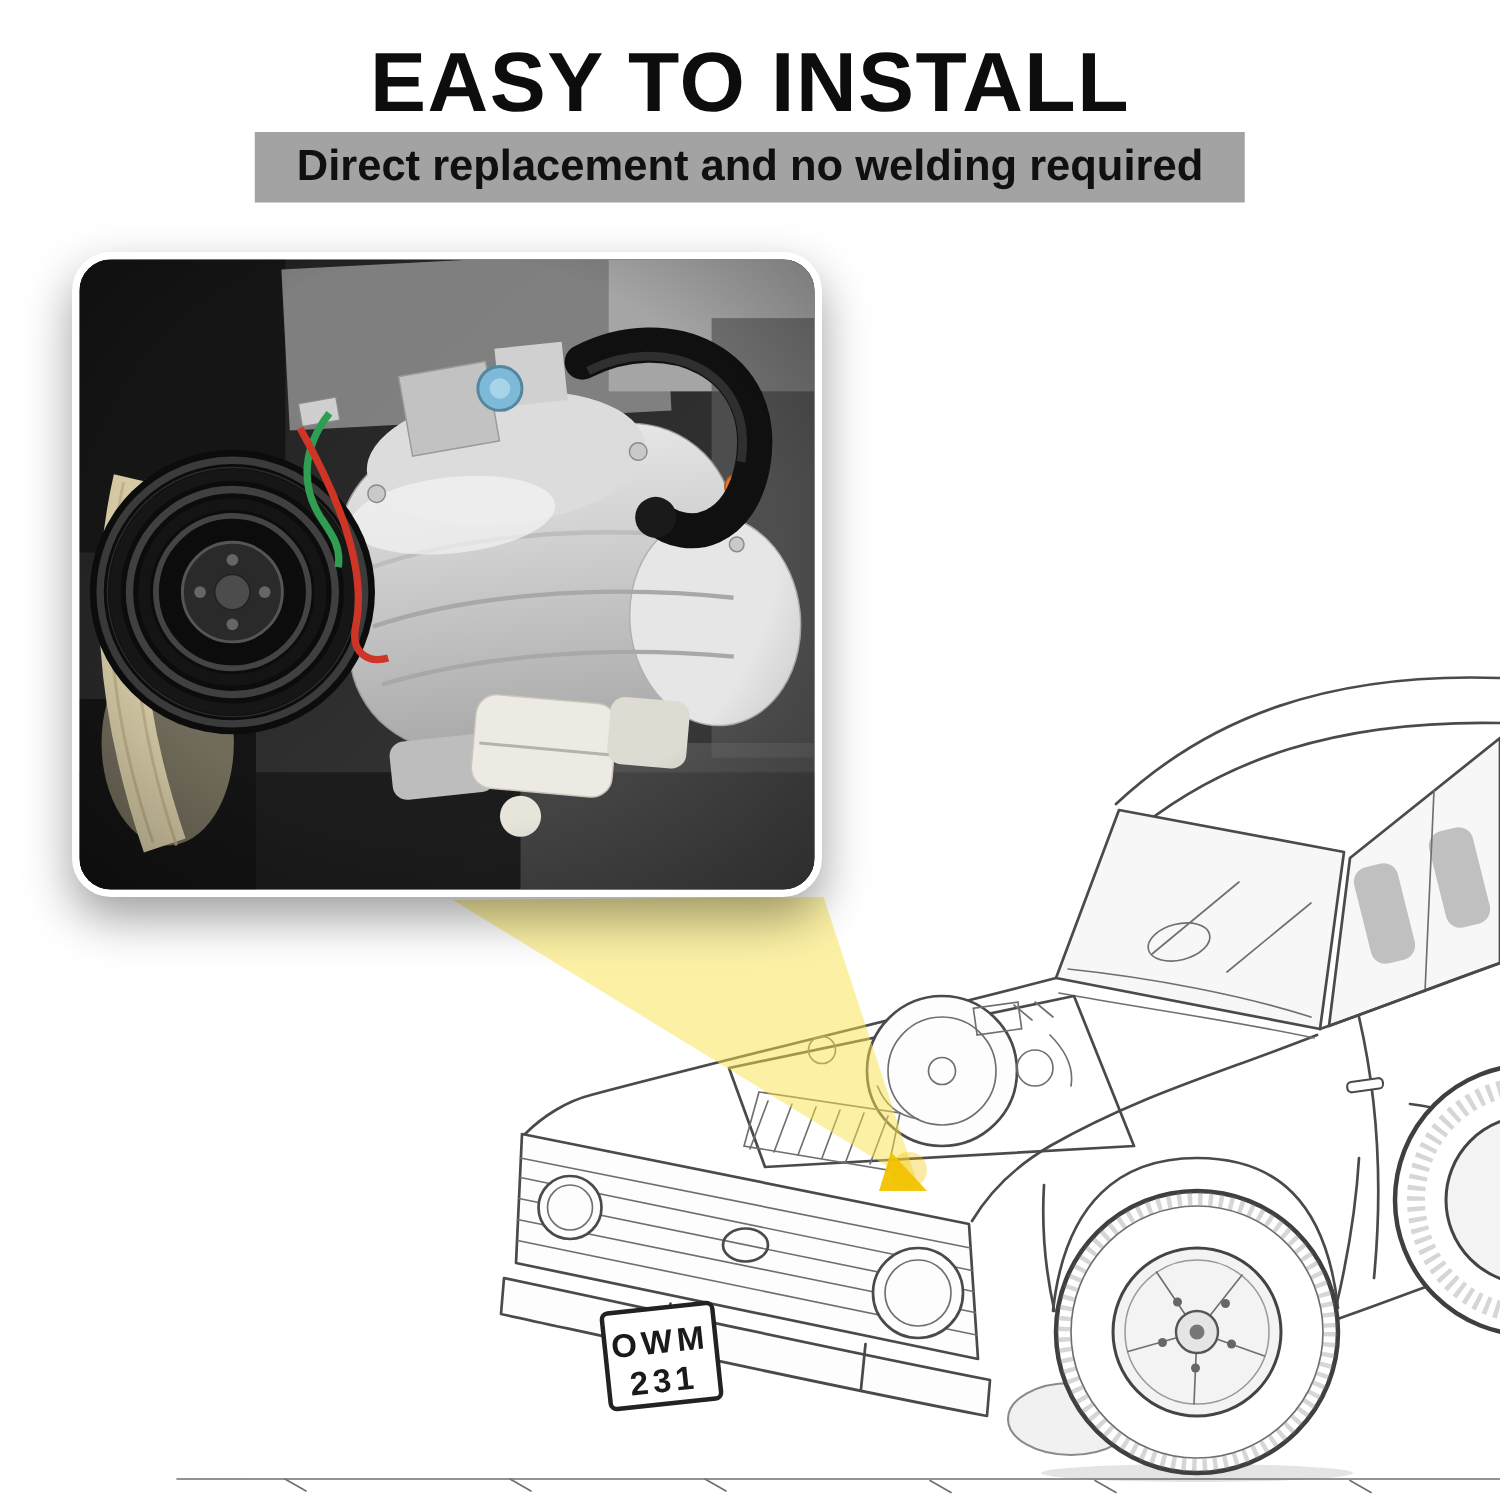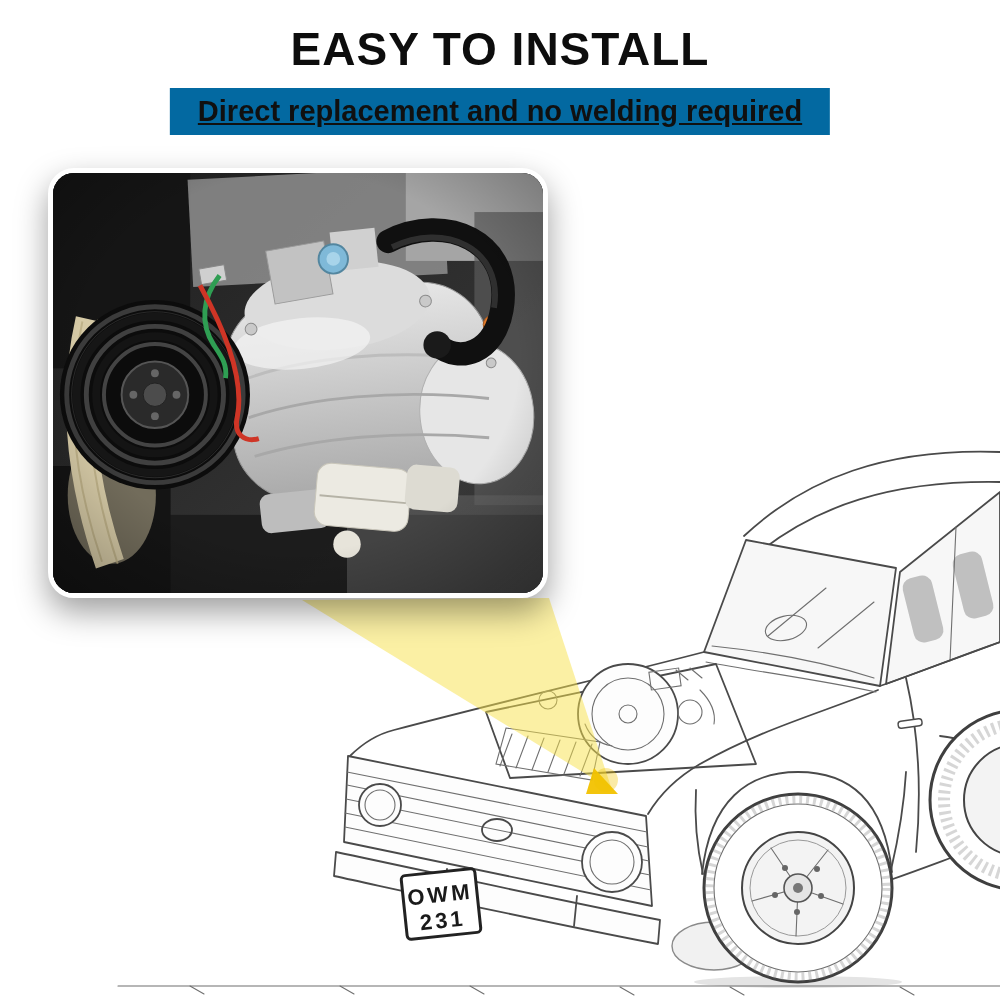--- a/index.html
+++ b/index.html
@@ -1,20 +1,20 @@
 <!DOCTYPE html>
 <html><head>
 <meta charset="utf-8">
 <style>
   *{box-sizing:border-box;margin:0;padding:0}
   html,body{background:#ffffff}
   .stage{position:relative;width:1000px;height:1000px;margin:0 auto;background:#ffffff;overflow:hidden;
          font-family:"Liberation Sans",sans-serif}
   .headline{position:absolute;top:22px;left:0;width:100%;text-align:center;
-            font-size:46px;font-weight:900;letter-spacing:1px;color:#0d0d0d}
+            font-size:56px;font-weight:900;letter-spacing:1px;color:#0d0d0d}
   .banner{position:absolute;top:88px;left:50%;transform:translateX(-50%);
           padding:7px 28px;font-size:29px;font-weight:bold;color:#101010;white-space:nowrap}
   .overlay{position:absolute;left:0;top:0;width:1000px;height:1000px}
   .inset{position:absolute;left:48px;top:168px;width:500px;height:430px;
          border:5px solid #ffffff;border-radius:26px;overflow:hidden;background:#262626;
          box-shadow:0 14px 32px rgba(0,0,0,.38)}
   .inset svg{width:100%;height:100%;display:block}
   .cl{stroke:#4a4a4a;fill:none;stroke-width:1.8;stroke-linecap:round;stroke-linejoin:round}
   .clt{stroke:#6f6f6f;fill:none;stroke-width:1.1;stroke-linecap:round}
   .cfill{fill:#fdfdfd;stroke:#4a4a4a;stroke-width:1.8;stroke-linejoin:round}
@@ -222,17 +222,17 @@
         <circle cx="300" cy="380" r="14" fill="#e7e4da"></circle>
         <path d="M272,330 L360,338" stroke="#b5b2a6" stroke-width="2"></path>
       </g>
 
       <rect x="0" y="0" width="500" height="430" fill="url(#vig)"></rect>
     </svg>
   </div>
 
   <h1 class="headline" style="color: rgb(13, 13, 13);">EASY TO INSTALL</h1>
 
-  <div class="banner" style="background-color: #0369a1; text-decoration: underline;">
+  <div class="banner" style="background-color: #a3a3a3;">
     <span>Direct replacement and no welding required</span>
   </div>
 
 </div>
 
 </body></html>

